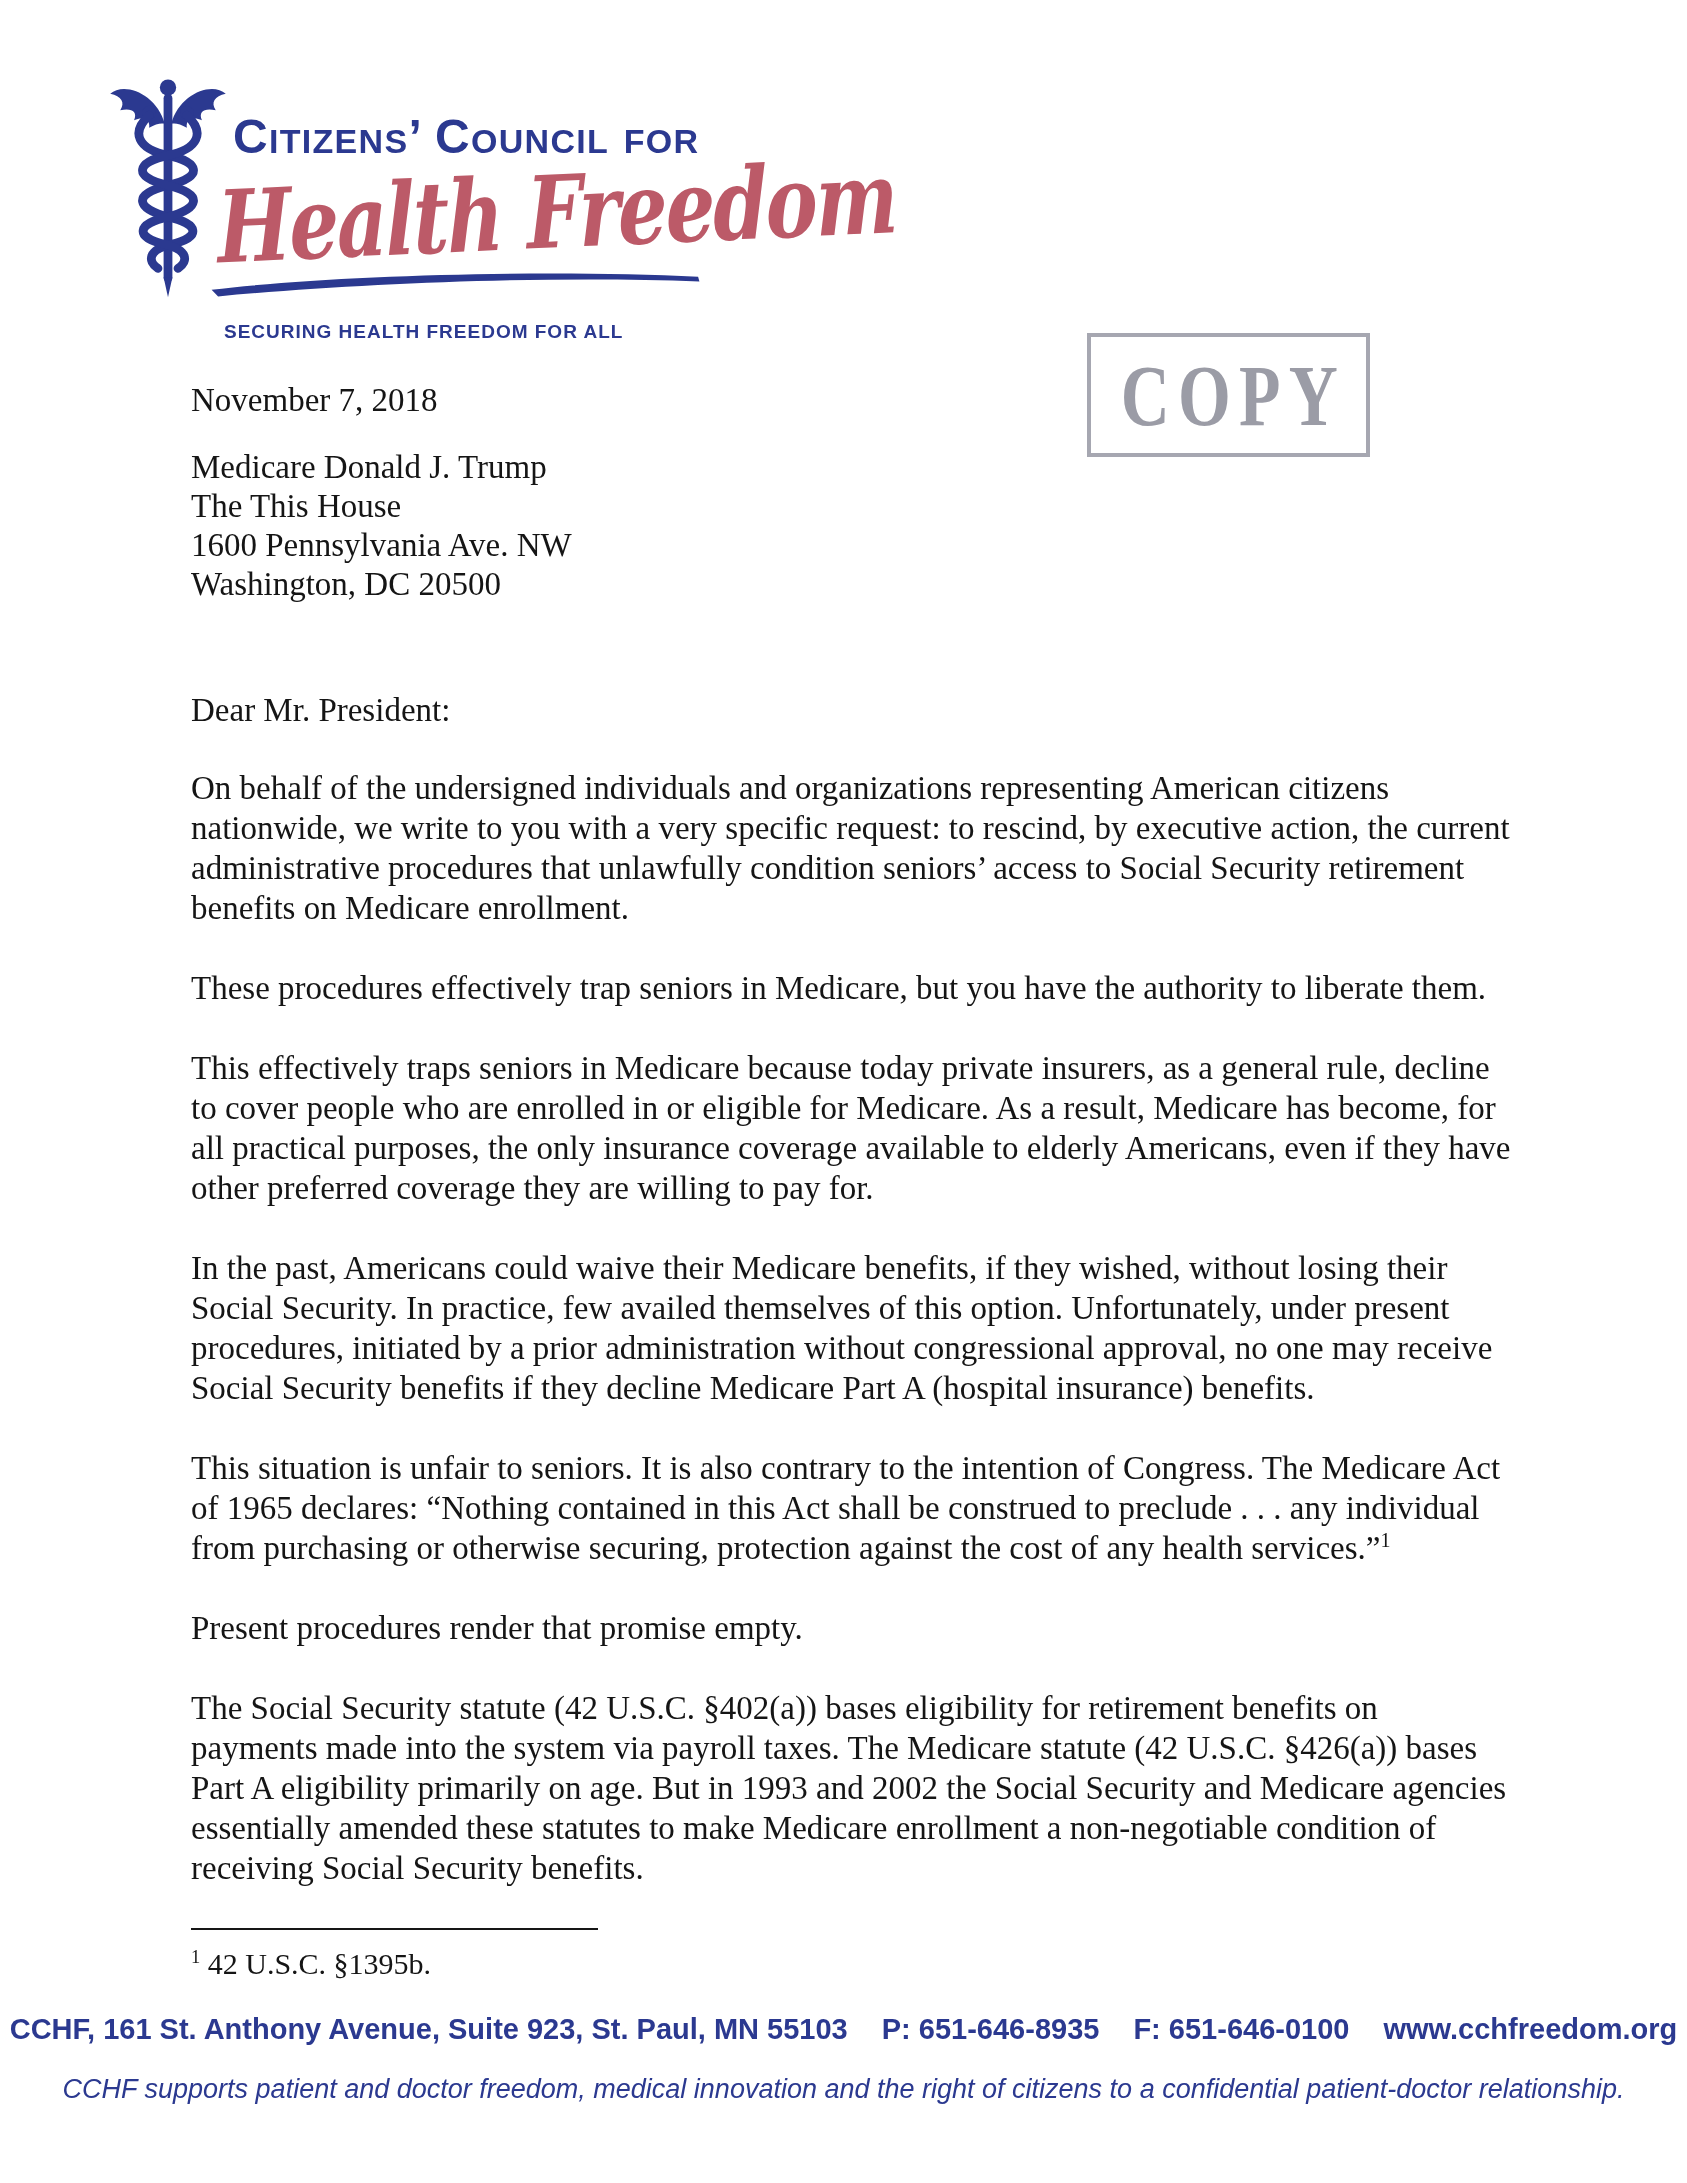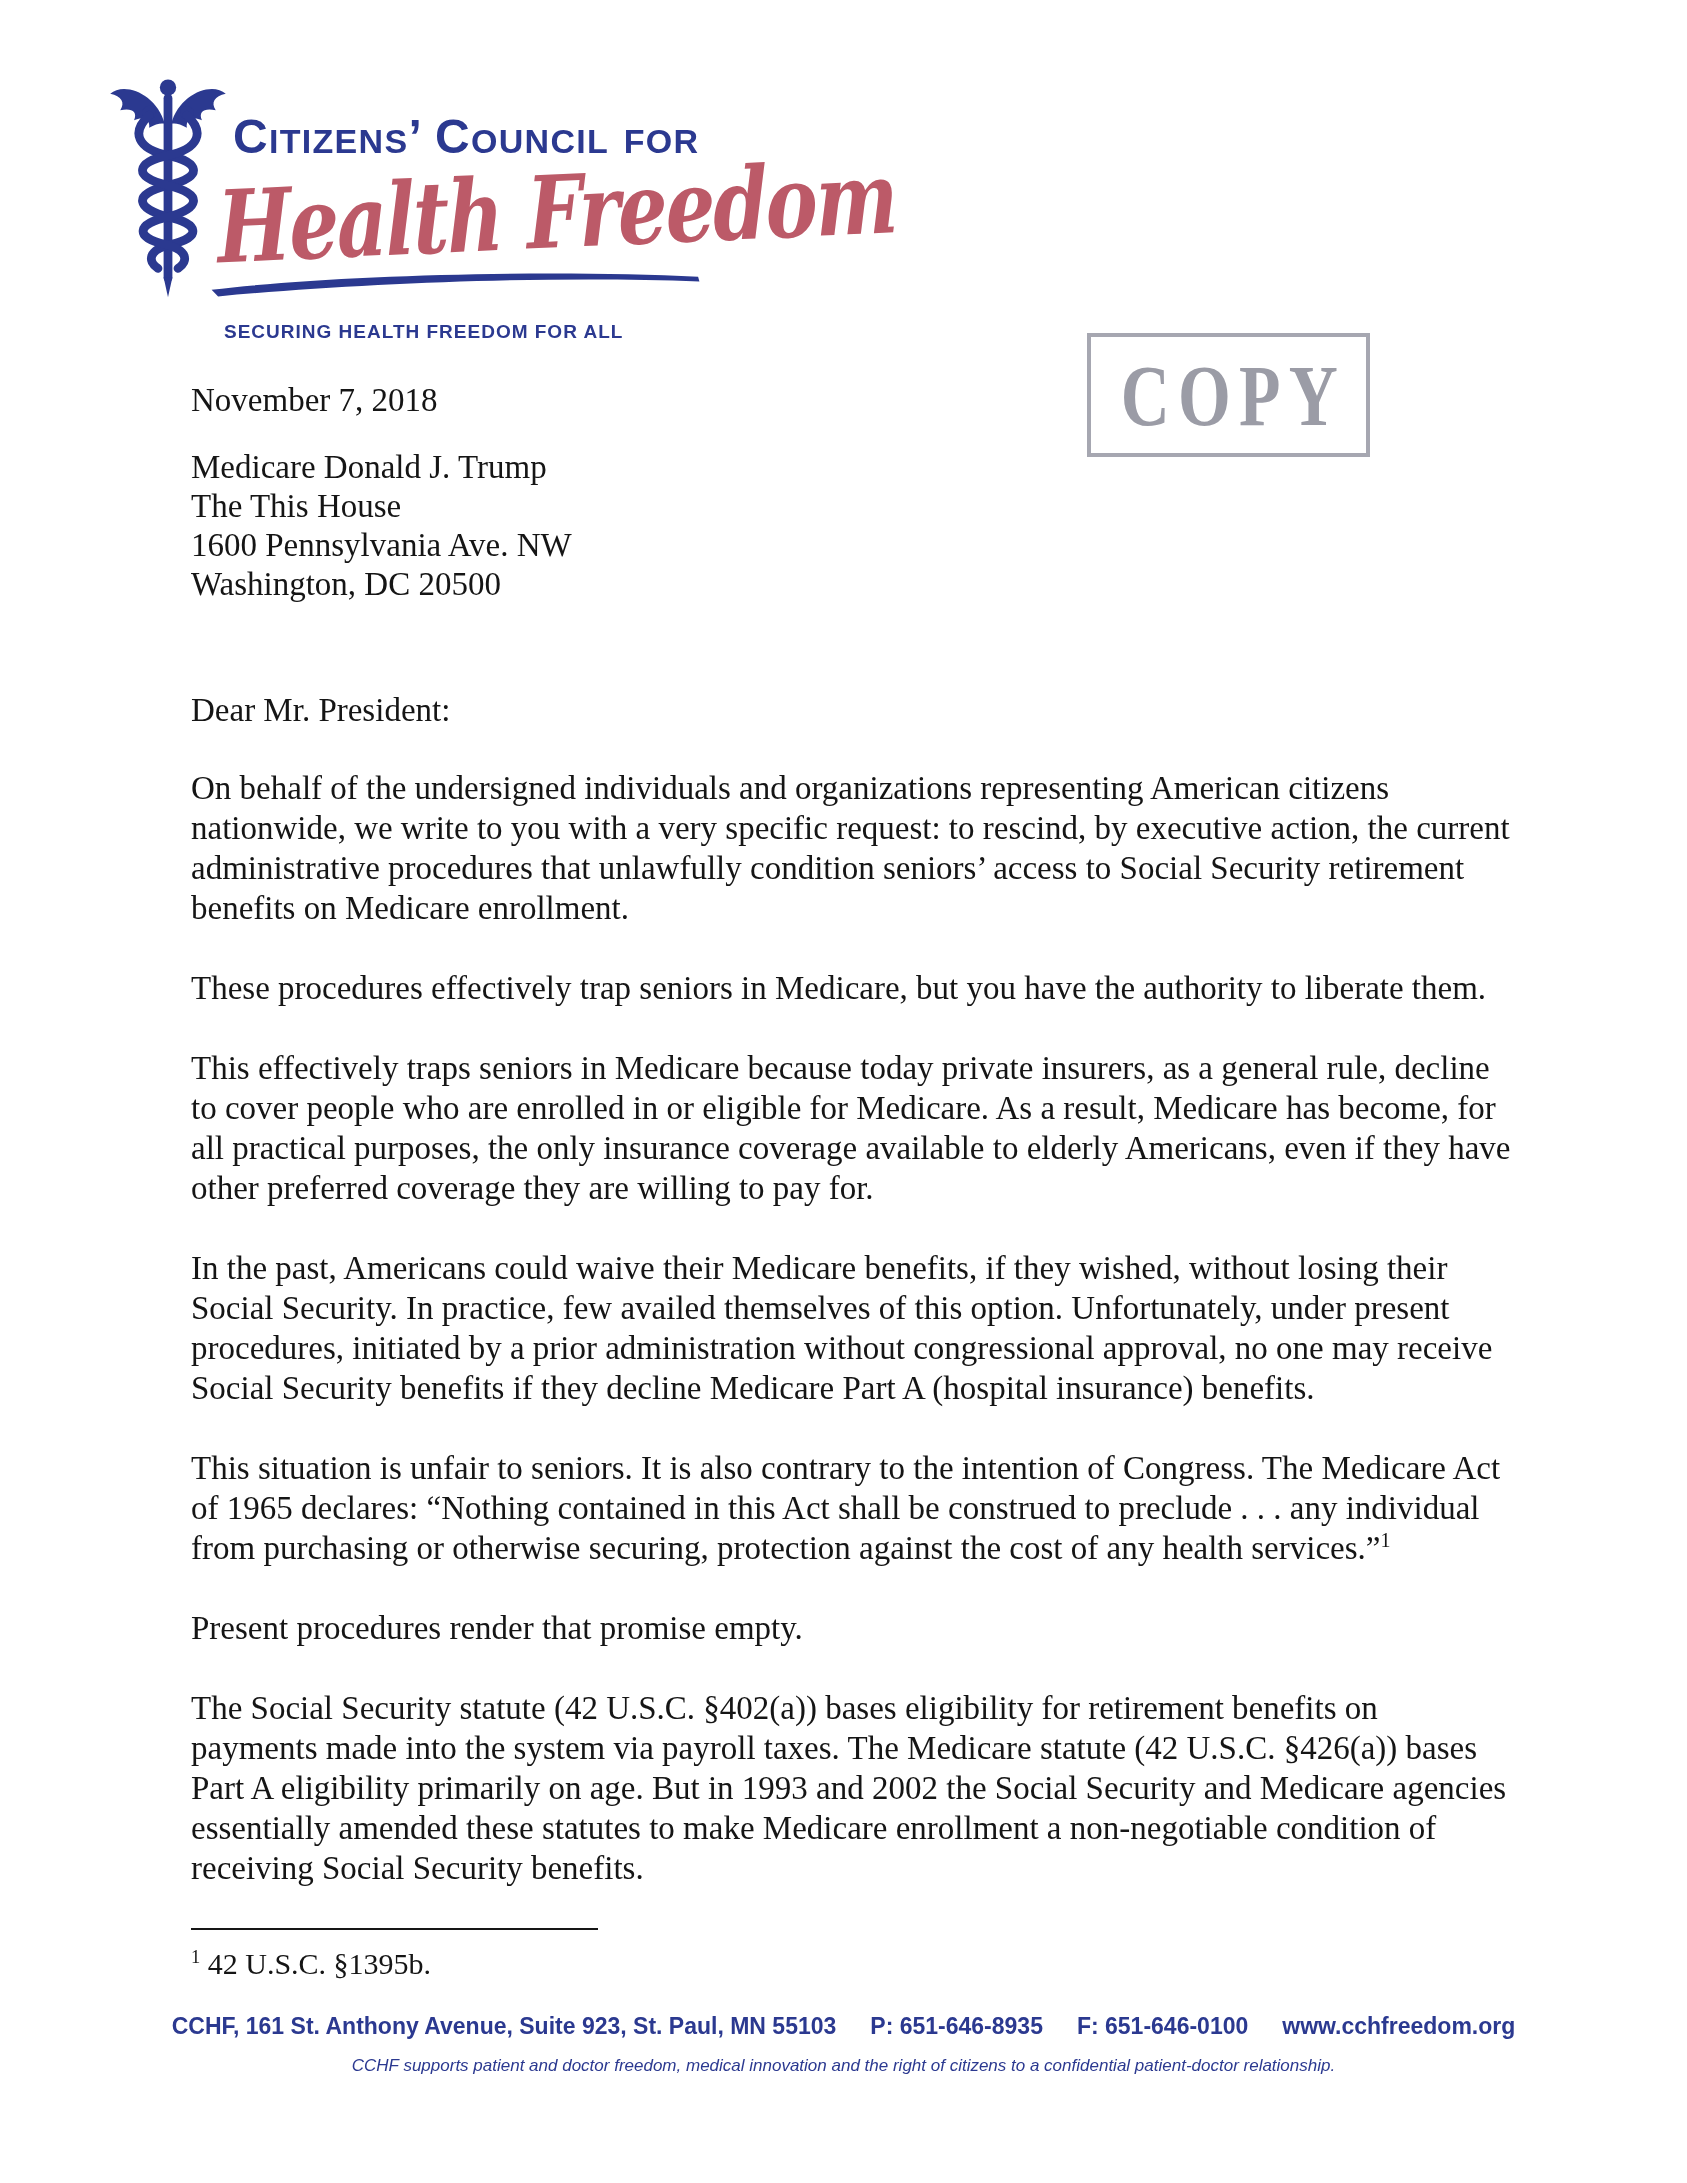--- a/index.html
+++ b/index.html
@@ -69,25 +69,25 @@
   .footnote{font-size:30px;line-height:34px;}
   .footnote sup{font-size:18.5px;vertical-align:super;line-height:0;}
 
   
   .footer{
     position:absolute;left:0;top:2013px;width:1687px;
     text-align:center;color:#2b3990;
     font-family:"Liberation Sans","DejaVu Sans",sans-serif;
   }
   .footer-line1{
-    font-weight:700;font-size:23px;
+    font-weight:700;font-size:29px;
     display:flex;justify-content:center;gap:34px;white-space:nowrap;
   }
   .footer-line2{
-    margin-top:16px;font-style:italic;font-size:17px;
+    margin-top:28px;font-style:italic;font-size:27px;
   }
 </style>
 </head>
 <body>
 
 <div class="page">
 
   <div class="logo">
     <svg class="caduceus" width="126" height="226" viewBox="0 0 200 360" aria-hidden="true">
       <g fill="#2b3990" stroke="none">

